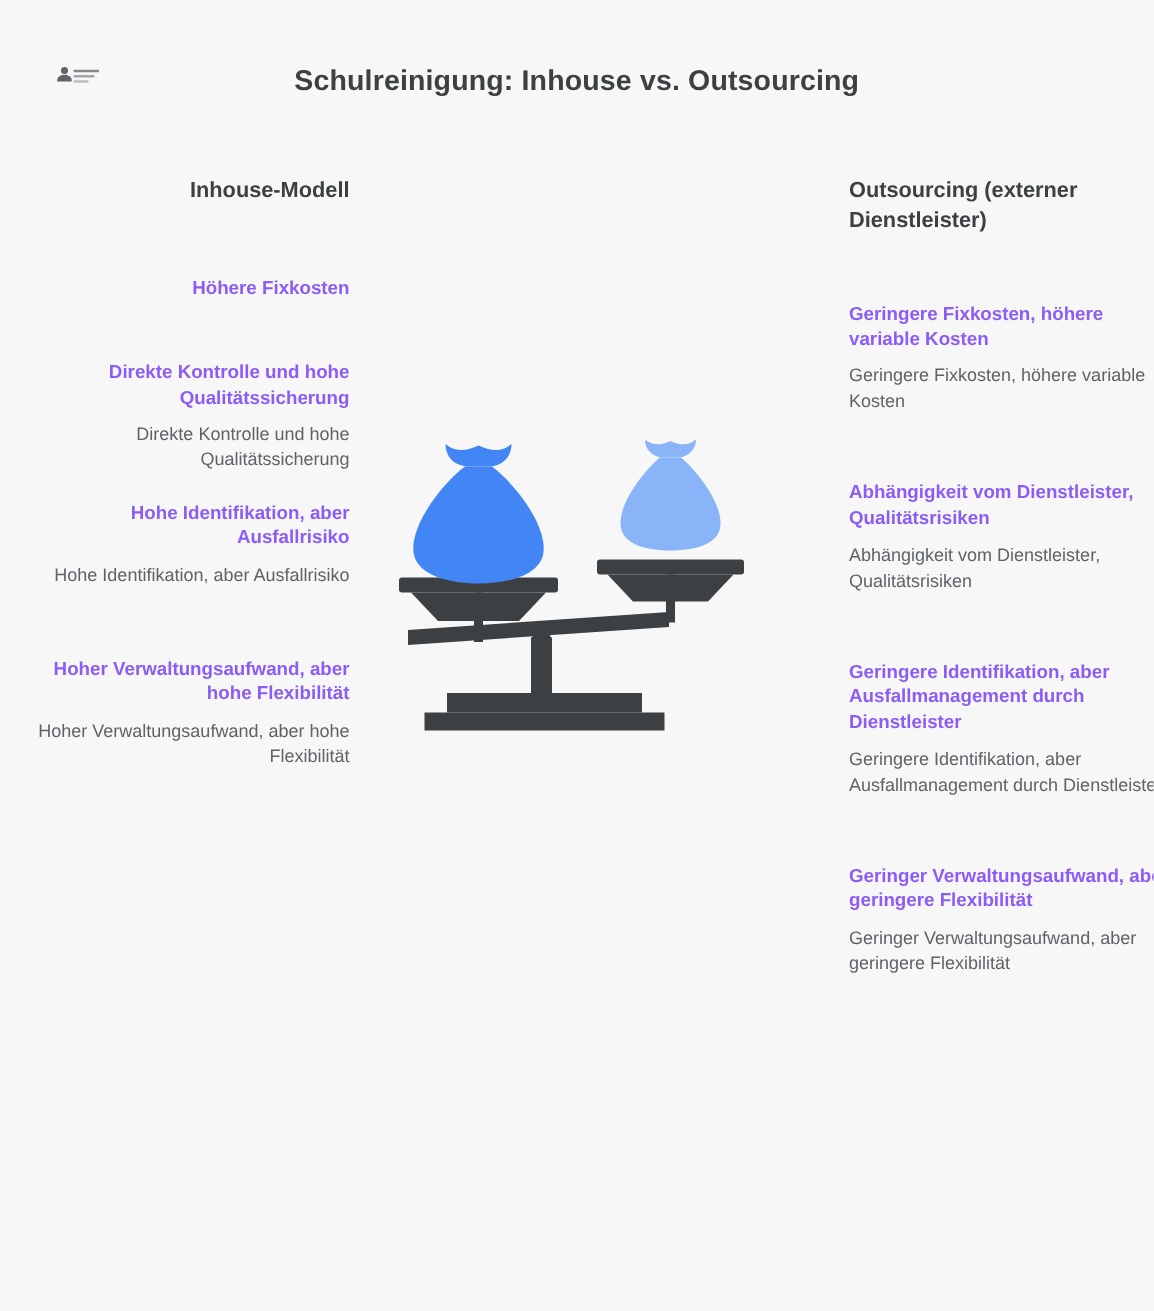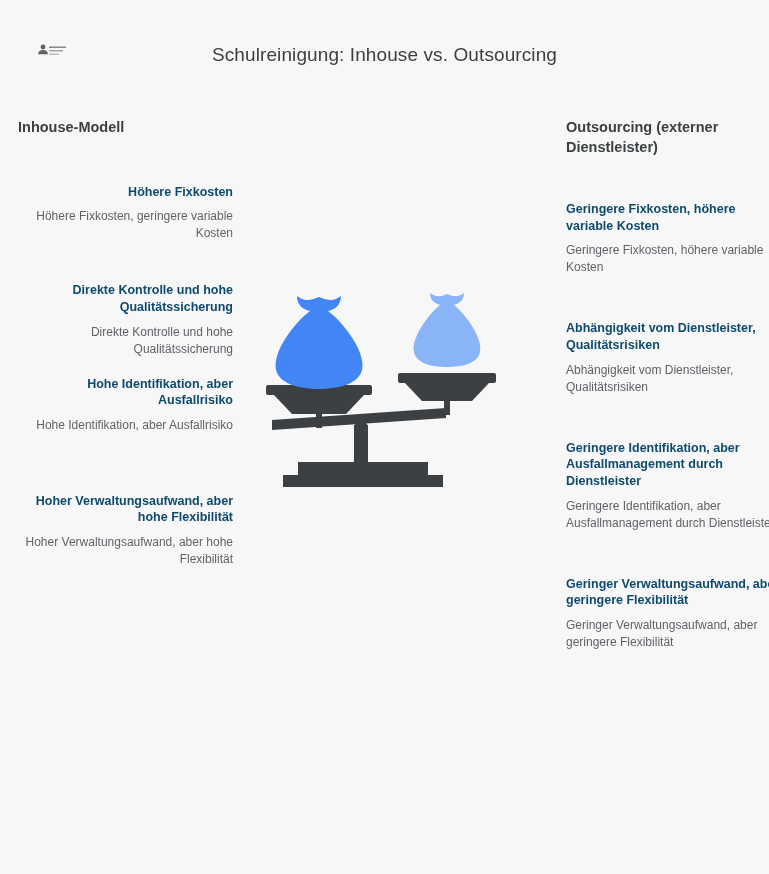--- a/index.html
+++ b/index.html
@@ -31,21 +31,21 @@
     height: 18px;
   }
 
   .title {
     position: absolute;
     left: 0;
     top: 44px;
     width: 769px;
     text-align: center;
     font-size: 19px;
-    font-weight: normal;
+    font-weight: bold;
     color: #3c4043;
     letter-spacing: 0.1px;
   }
 
   
   .col {
     position: absolute;
     width: 215px;
   }
   .col-left {
@@ -58,45 +58,45 @@
     top: 118px;
     text-align: left;
   }
 
   .col-head {
     font-size: 14.5px;
     font-weight: bold;
     color: #3c4043;
     line-height: 1.35;
   }
-  .col-left .col-head { text-align: left; }
+  .col-left .col-head { text-align: right; }
   .col-right .col-head { text-align: left; }
 
   .item {
     margin-top: 22px;
   }
   .item-title {
     font-size: 12.5px;
     font-weight: bold;
-    color: #0c4a6e;
+    color: #8b5cf6;
     line-height: 1.33;
   }
   .item-body {
     font-size: 12px;
     font-weight: normal;
     color: #5f6368;
     line-height: 1.42;
     margin-top: 8px;
   }
 
   
   .col-left .item.i0 { margin-top: 46px; }
   .col-left .item.i1 { margin-top: 40px; }
   .col-left .item.i2 { margin-top: 18px; }
-  .col-left .item.i3 { margin-top: 59px; }
+  .col-left .item.i3 { margin-top: 46px; }
 
   .col-right .item.i0 { margin-top: 44px; }
   .col-right .item.i1 { margin-top: 44px; }
   .col-right .item.i2 { margin-top: 44px; }
   .col-right .item.i3 { margin-top: 44px; }
 
   
   .scale {
     position: absolute;
     left: 250px;
@@ -124,21 +124,20 @@
 
   <div class="title">Schulreinigung: Inhouse vs. Outsourcing</div>
 
   <div class="col col-left">
     <div class="col-head">
       <div>Inhouse-Modell</div>
     </div>
 
     <div class="item i0">
       <div class="item-title">Höhere Fixkosten</div>
-      <div class="item-body">Höhere Fixkosten, geringere variable Kosten</div>
     </div>
 
     <div class="item i1">
       <div class="item-title">Direkte Kontrolle und hohe Qualitätssicherung</div>
       <div class="item-body">Direkte Kontrolle und hohe Qualitätssicherung</div>
     </div>
 
     <div class="item i2">
       <div class="item-title">Hohe Identifikation, aber Ausfallrisiko</div>
       <div class="item-body">Hohe Identifikation, aber Ausfallrisiko</div>

